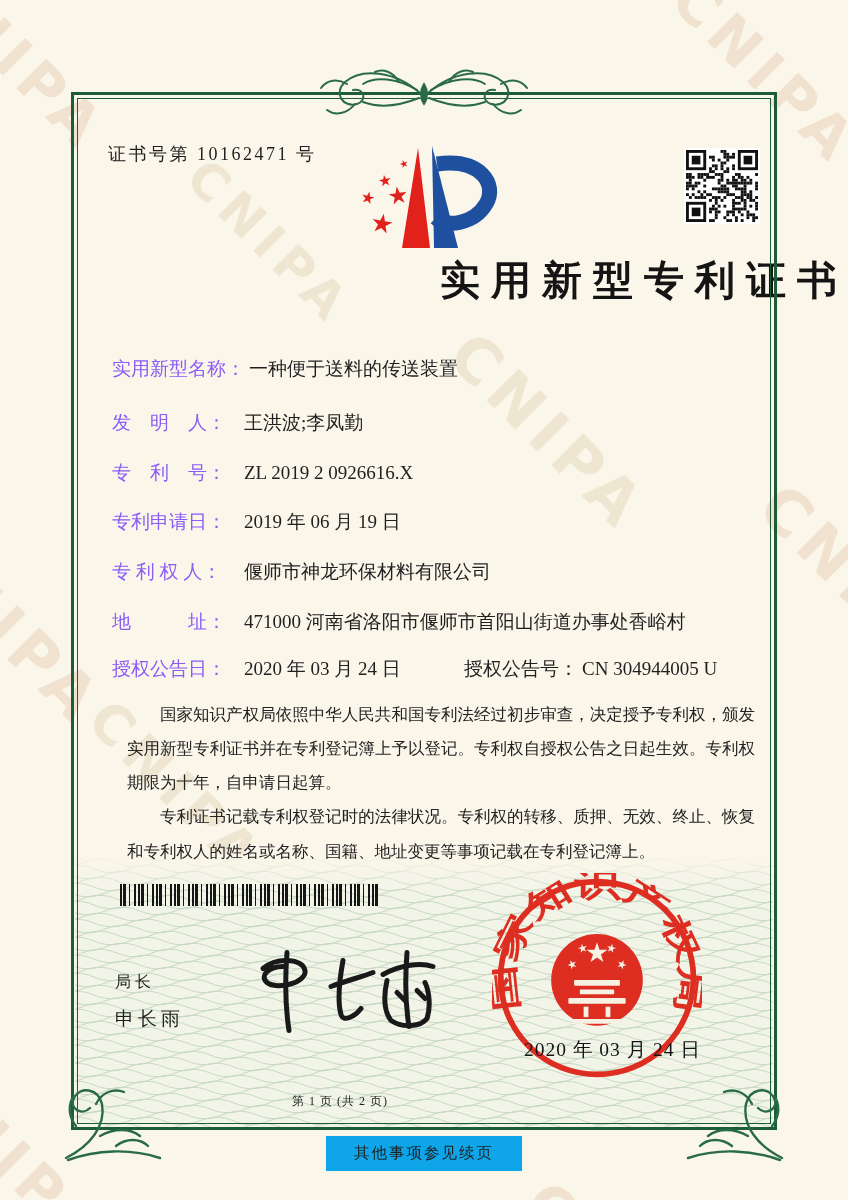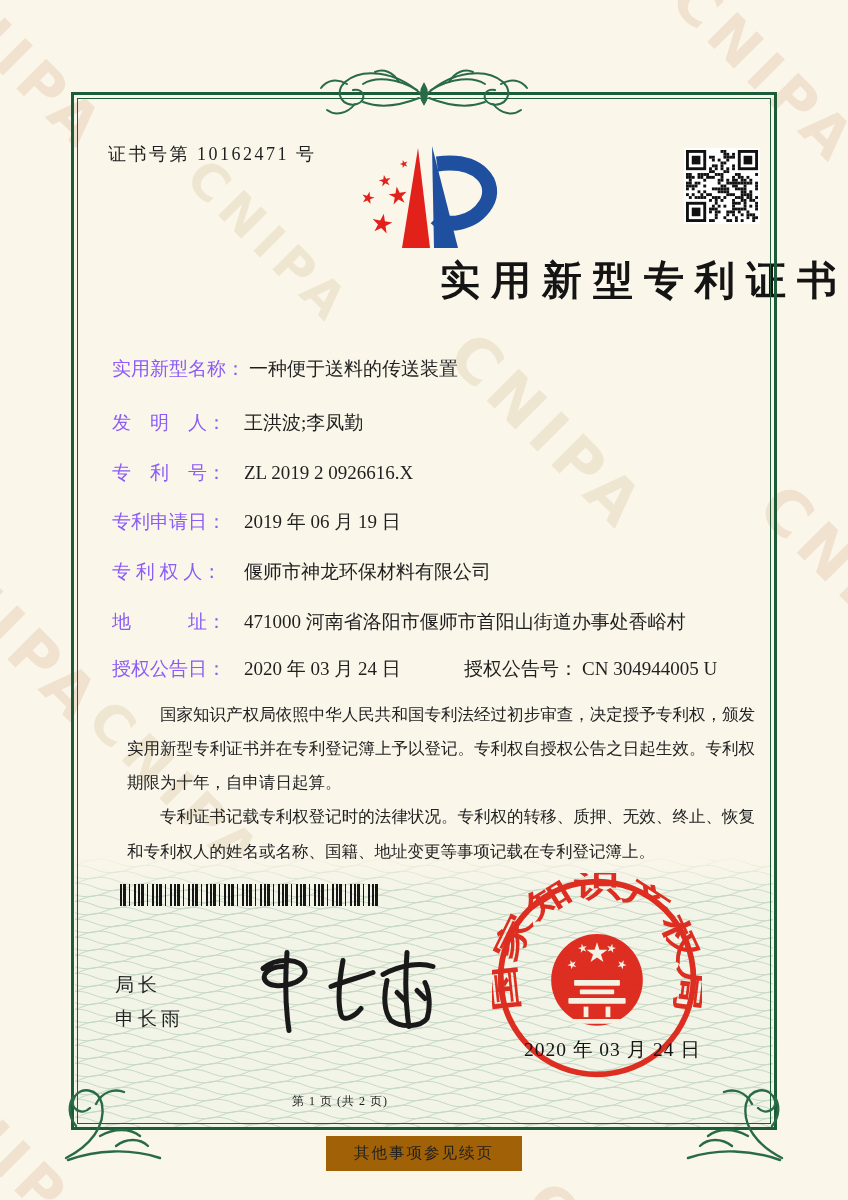--- a/index.html
+++ b/index.html
@@ -33,30 +33,30 @@
   .flabel{display:inline-block;min-width:128px;color:#8b5cf6;}
   .fvalue{margin-left:4px;}
   .grant-group{position:absolute;left:352px;top:0;}
 
   .body-text{left:127px;top:698px;width:628px;font-size:16.5px;line-height:2.07;text-align:justify;color:#222;}
   .body-text p{margin:0;text-indent:2em;}
 
   .barcode{left:120px;top:884px;width:258px;height:22px;z-index:3;
      background:repeating-linear-gradient(90deg,#161616 0 2px,transparent 2px 3px,#161616 3px 6px,transparent 6px 9px,#161616 9px 10px,transparent 10px 14px,#161616 14px 16px,transparent 16px 18px);}
 
-  .director-label{left:115px;top:972px;font-size:19px;letter-spacing:4px;z-index:3;}
+  .director-label{left:115px;top:972px;font-size:16px;letter-spacing:4px;z-index:3;}
   .director-name{left:115px;top:1006px;font-size:19px;letter-spacing:4px;z-index:3;}
   .signature{left:225px;top:936px;z-index:3;}
 
   .seal{left:492px;top:873px;z-index:3;opacity:.95;}
   .seal-date{left:524px;top:1036px;font-size:19.5px;letter-spacing:1px;color:#131313;z-index:4;}
 
   .page-indicator{left:0;top:1093px;width:680px;text-align:center;font-size:12px;z-index:3;letter-spacing:1px;}
   .cont-note{left:0;top:1136px;width:848px;text-align:center;z-index:3;}
-  .cont-note span{display:inline-block;background:#a16207;padding:7px 28px;font-size:15.5px;letter-spacing:2px;}
+  .cont-note span{display:inline-block;background:#0ea5e9;padding:7px 28px;font-size:15.5px;letter-spacing:2px;}
 
   .ornament{z-index:6;pointer-events:none;}
 </style>
 </head>
 <body>
 
 <div class="page">
 
   <svg width="0" height="0" style="position:absolute">
     <defs>

